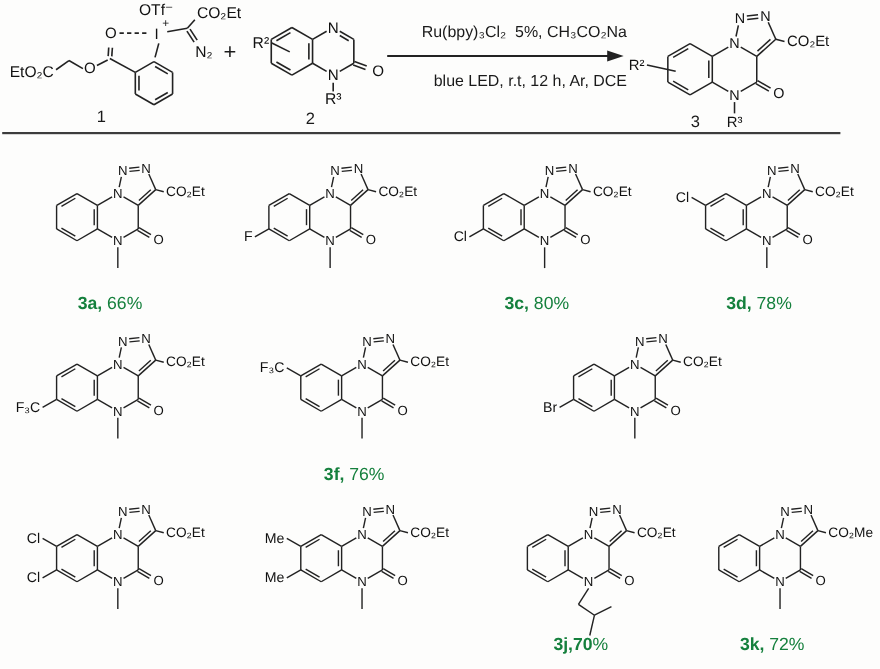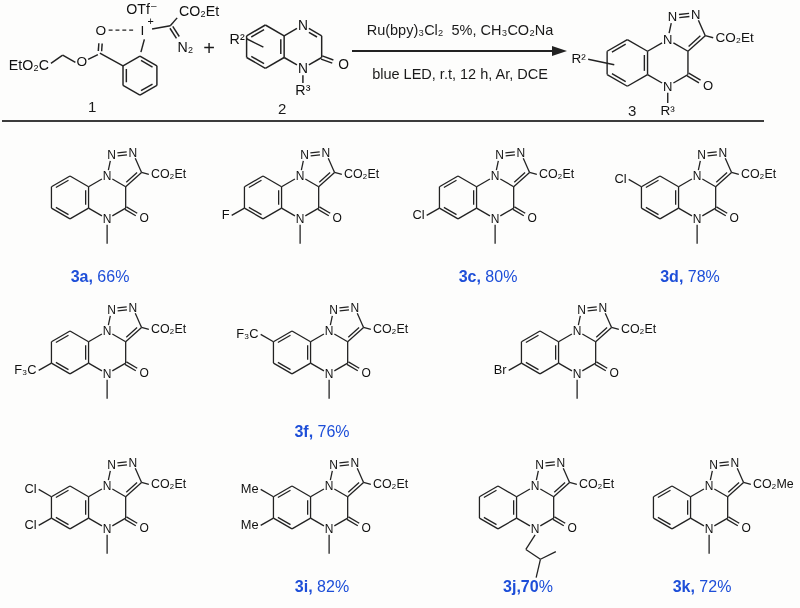--- a/index.html
+++ b/index.html
@@ -2,24 +2,24 @@
 <html><head>
 <meta charset="utf-8">
 <style>
   html,body{margin:0;padding:0;background:#ffffff;}
   #figure{position:relative;width:800px;height:608px;background:#fdfdfc;
           font-family:"Liberation Sans","DejaVu Sans",sans-serif;color:#1a1a1a;overflow:hidden;}
   .abs{position:absolute;}
   svg{display:block;overflow:visible;}
   .num{font-size:15px;color:#1a1a1a;}
   .plus{font-size:20px;color:#1a1a1a;}
-  .cond{font-size:14.5px;color:#1a1a1a;text-align:center;white-space:pre;width:220px;}
+  .cond{font-size:14.5px;color:#1a1a1a;text-align:right;white-space:pre;width:220px;}
   .divider{background:#3c3c3c;height:2px;}
   .cell{position:absolute;width:180px;text-align:center;}
-  .plabel{font-size:16px;margin-top:-4px;color:#1d4ed8;}
+  .plabel{font-size:16px;margin-top:-4px;color:#15803d;}
   .plabel b{font-weight:bold;}
 </style>
 </head>
 <body>
 
 <div id="figure">
 
   <svg class="abs" style="left:3px;top:0px;" width="225" height="116" viewBox="0 0 230 118">
       <g>
         <line x1="140" y1="57" x2="157.32050807568876" y2="67" stroke="#222" stroke-width="1.5"></line>
@@ -480,21 +480,20 @@
           <line x1="136.09365279544895" y1="116.9685603376292" x2="148.73278061837033" y2="124.33869113974194" stroke="#222" stroke-width="1.5"></line>
           <line x1="137.80634720455103" y1="114.0314396623708" x2="150.4454750274724" y2="121.40157046448353" stroke="#222" stroke-width="1.5"></line>
           <text x="158.5" y="131.5" text-anchor="middle" font-size="14" fill="#111" font-family="&quot;Liberation Sans&quot;,&quot;DejaVu Sans&quot;,sans-serif">O</text>
           <line x1="115.3" y1="135" x2="115.3" y2="157" stroke="#222" stroke-width="1.5"></line>
           <line x1="50.34936490538903" y1="90.5" x2="35.5" y2="82" stroke="#222" stroke-width="1.5"></line>
           <text x="33" y="86.5" text-anchor="end" font-size="15" fill="#111" font-family="&quot;Liberation Sans&quot;,&quot;DejaVu Sans&quot;,sans-serif">Me</text>
           <line x1="50.34936490538903" y1="115.5" x2="35.5" y2="124" stroke="#222" stroke-width="1.5"></line>
           <text x="33" y="128.5" text-anchor="end" font-size="15" fill="#111" font-family="&quot;Liberation Sans&quot;,&quot;DejaVu Sans&quot;,sans-serif">Me</text>
         </g>
       </svg>
-    <div class="plabel"><b>3i,</b><span> 82%</span></div>
   </div>
   <div class="cell" style="left:438px;top:450px;">
     <svg width="180" height="132" viewBox="2 36 210 154">
         <g>
           <line x1="72" y1="78" x2="93.65063509461098" y2="90.5" stroke="#222" stroke-width="1.5"></line>
           <line x1="93.65063509461098" y1="90.5" x2="93.65063509461098" y2="115.5" stroke="#222" stroke-width="1.5"></line>
           <line x1="93.65063509461098" y1="115.5" x2="72" y2="128" stroke="#222" stroke-width="1.5"></line>
           <line x1="72" y1="128" x2="50.34936490538903" y2="115.5" stroke="#222" stroke-width="1.5"></line>
           <line x1="50.34936490538903" y1="115.5" x2="50.34936490538903" y2="90.5" stroke="#222" stroke-width="1.5"></line>
           <line x1="50.34936490538903" y1="90.5" x2="72" y2="78" stroke="#222" stroke-width="1.5"></line>

